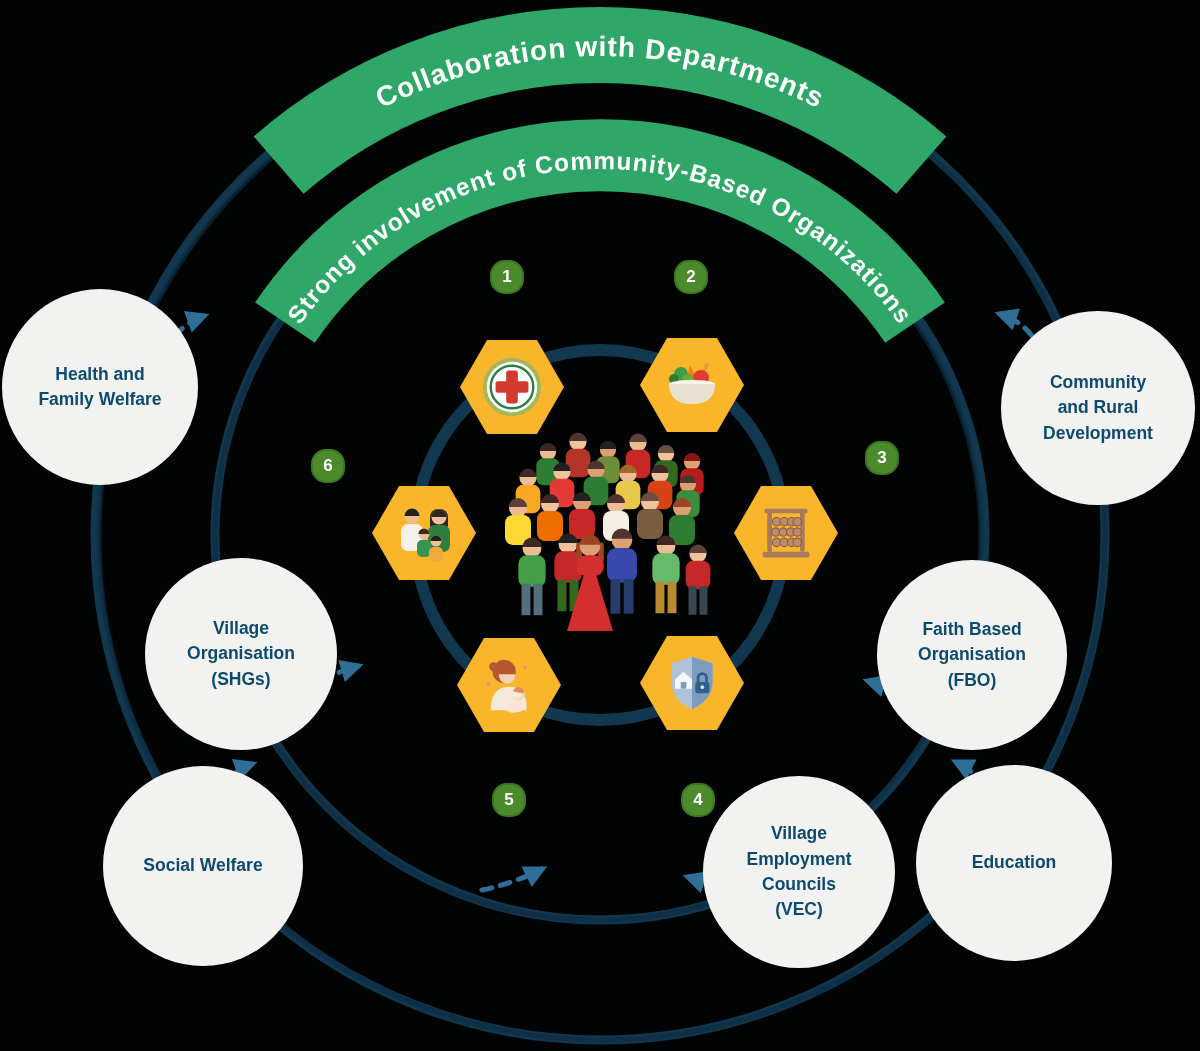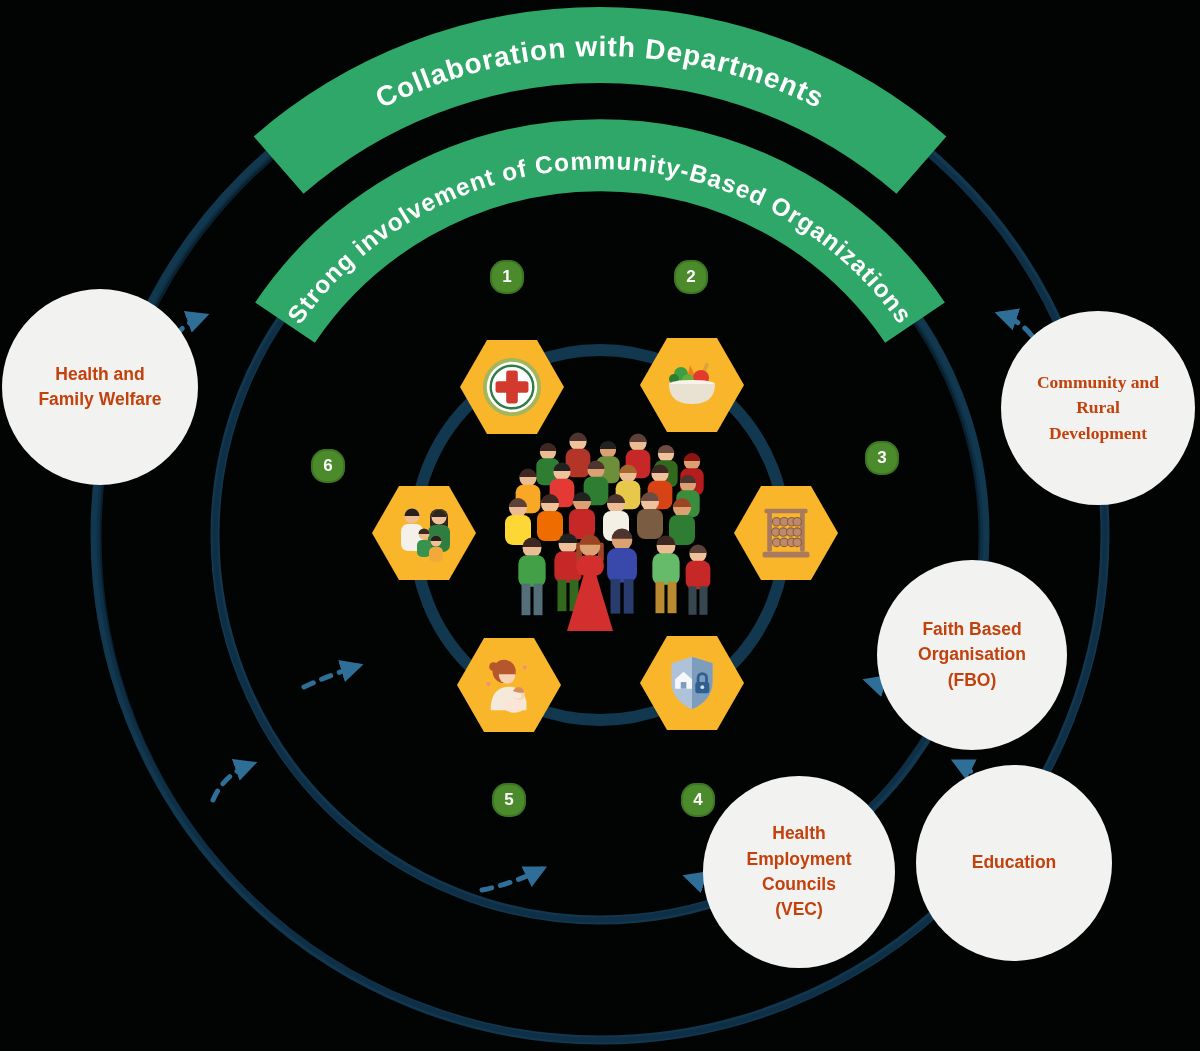--- a/index.html
+++ b/index.html
@@ -5,21 +5,21 @@
   html,body{margin:0;padding:0;background:#000;}
   .stage{
     position:relative;width:1200px;height:1051px;background:#020404;
     overflow:hidden;font-family:"Liberation Sans",sans-serif;
   }
   .underlay{position:absolute;left:0;top:0;width:1200px;height:1051px;}
   .band-text{fill:#fff;font-weight:bold;letter-spacing:1px;}
   .node{
     position:absolute;border-radius:50%;background:#f2f2f1;
     display:flex;align-items:center;justify-content:center;text-align:center;
-    color:#c2410c;font-weight:bold;font-size:17.5px;line-height:1.45;
+    color:#0c4a6e;font-weight:bold;font-size:17.5px;line-height:1.45;
     padding:0 34px;box-sizing:border-box;
   }
   .badge{
     position:absolute;width:34px;height:34px;border-radius:44%;
     background:#4c8b2b;color:#fff;font-weight:bold;font-size:17px;
     display:flex;align-items:center;justify-content:center;
     box-shadow:0 0 0 2px rgba(35,80,20,.35) inset;
   }
   .hex{
     position:absolute;width:104px;height:94px;background:#f9b62a;
@@ -276,26 +276,32 @@
   <div class="badge" style="left:492px;top:783px;">
       <span>5</span>
     </div>
   <div class="badge" style="left:311px;top:449px;">
       <span>6</span>
     </div>
 
   <div class="node" style="left:2px;top:289px;width:196px;height:196px;">
     <span>Health and Family Welfare</span>
   </div>
-  <div class="node" style="left:1001px;top:311px;width:194px;height:194px;font-family:Liberation Serif, serif;">
+  <div class="node" style="left:1001px;top:311px;width:194px;height:194px;">
     <span>Community and Rural Development</span>
+  </div>
+  <div class="node" style="left:145px;top:558px;width:192px;height:192px;">
+    <span>Village Organisation (SHGs)</span>
   </div>
   <div class="node" style="left:877px;top:560px;width:190px;height:190px;">
     <span>Faith Based Organisation (FBO)</span>
   </div>
+  <div class="node" style="left:103px;top:766px;width:200px;height:200px;">
+    <span>Social Welfare</span>
+  </div>
   <div class="node" style="left:703px;top:776px;width:192px;height:192px;">
-    <span>Health Employment Councils (VEC)</span>
+    <span>Village Employment Councils (VEC)</span>
   </div>
   <div class="node" style="left:916px;top:765px;width:196px;height:196px;">
     <span>Education</span>
   </div>
 
 </div>
 
 </body></html>

